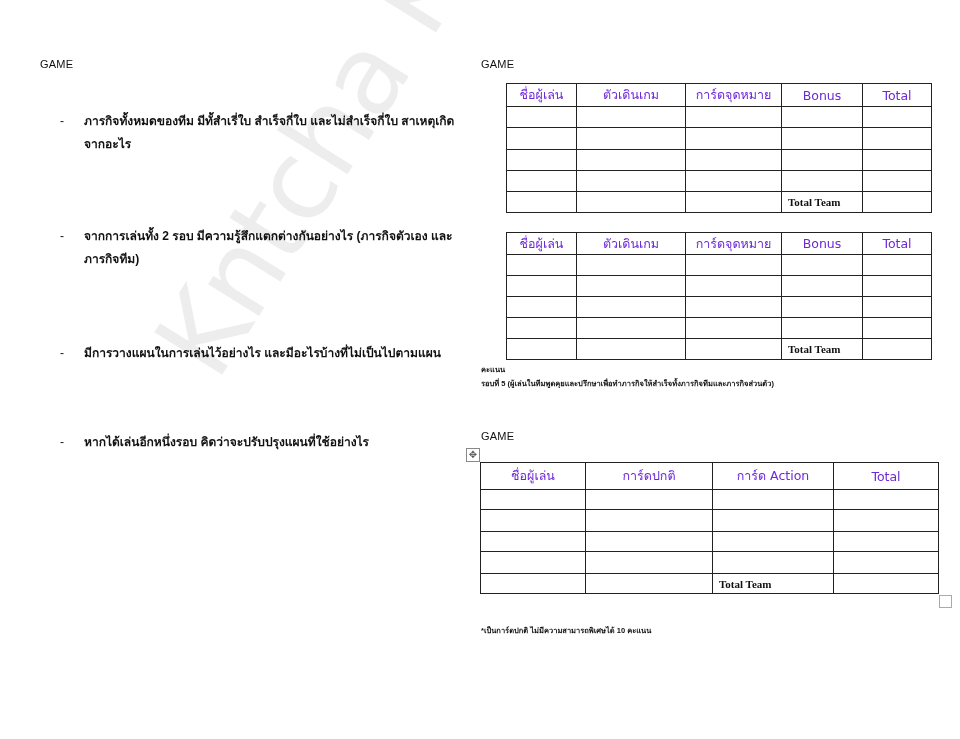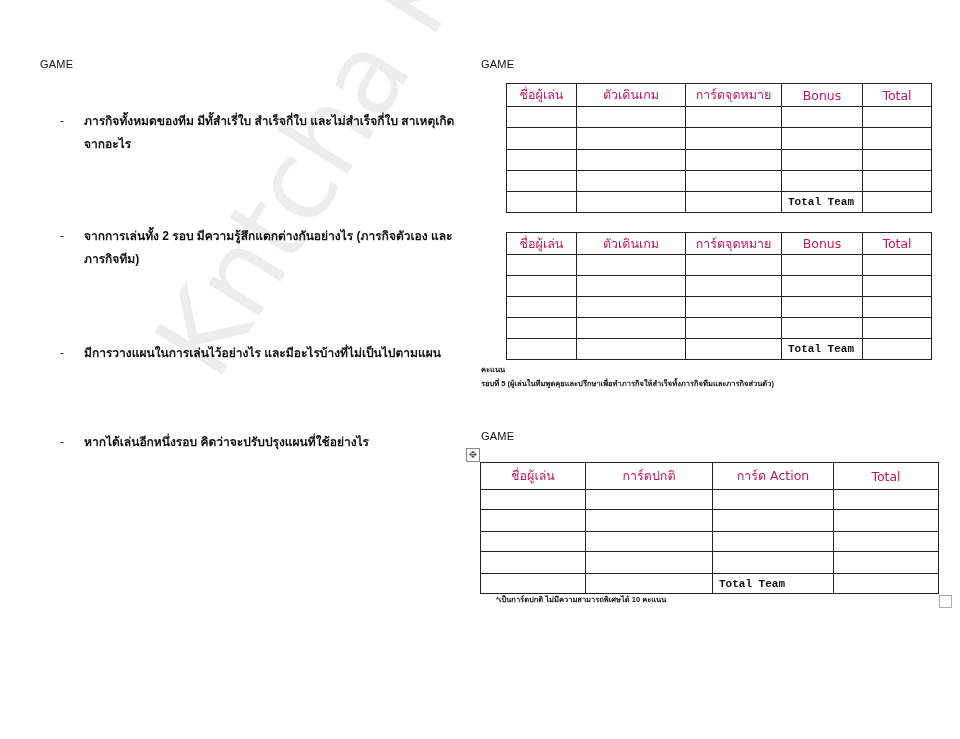--- a/index.html
+++ b/index.html
@@ -10,23 +10,23 @@
                 font-weight: normal; font-size: 11px; letter-spacing: 0.2px; color: #111; }
 
   .question { position: absolute; left: 60px; width: 400px; font-family: "Liberation Sans", sans-serif;
               font-size: 12px; line-height: 23px; color: #111; font-weight: bold; }
   .question .dash { position: absolute; left: 0; top: 0; font-weight: normal; }
   .question .qtext { display: block; margin-left: 24px; }
 
   table.score { position: absolute; border-collapse: collapse; table-layout: fixed;
                 font-family: "DejaVu Sans", sans-serif; }
   table.score th, table.score td { border: 1.5px solid #222; padding: 0; text-align: center; }
-  table.score th { font-weight: normal; font-size: 12.5px; color: #be185d; }
+  table.score th { font-weight: normal; font-size: 12.5px; color: #6d28d9; }
   table.score td.dash-l { border-left: 1px dashed #999; }
-  table.score td.tt { text-align: left; padding-left: 6px; font-family: Liberation Mono, monospace;
+  table.score td.tt { text-align: left; padding-left: 6px; font-family: Liberation Serif, serif;
                       font-weight: bold; font-size: 11px; }
 
   .note { position: absolute; left: 481px; font-family: "Liberation Sans", sans-serif;
           font-size: 7.5px; line-height: 14px; color: #111; font-weight: bold; }
   .note .big { font-size: 11px; }
 
   .move-handle { position: absolute; left: 466px; top: 448px; width: 12px; height: 12px;
                  border: 1px solid #888; background: #fff; font-size: 10px; line-height: 11px;
                  text-align: center; color: #555; }
   .resize-handle { position: absolute; left: 939px; top: 595px; width: 11px; height: 11px;
@@ -222,15 +222,15 @@
     <td></td>
     <td class="dash-l"></td>
     <td class="dash-l tt">Total Team</td>
     <td></td>
   </tr>
 </tbody>
   </table>
 
 <div class="resize-handle"></div>
 
-<div class="note" style="top:592px; line-height:15px;margin-left:15px;">
+<div class="note" style="top:623px; line-height:15px;">
   <div>*เป็นการ์ดปกติ ไม่มีความสามารถพิเศษได้ 10 คะแนน</div>
 </div>
 
 </body></html>

